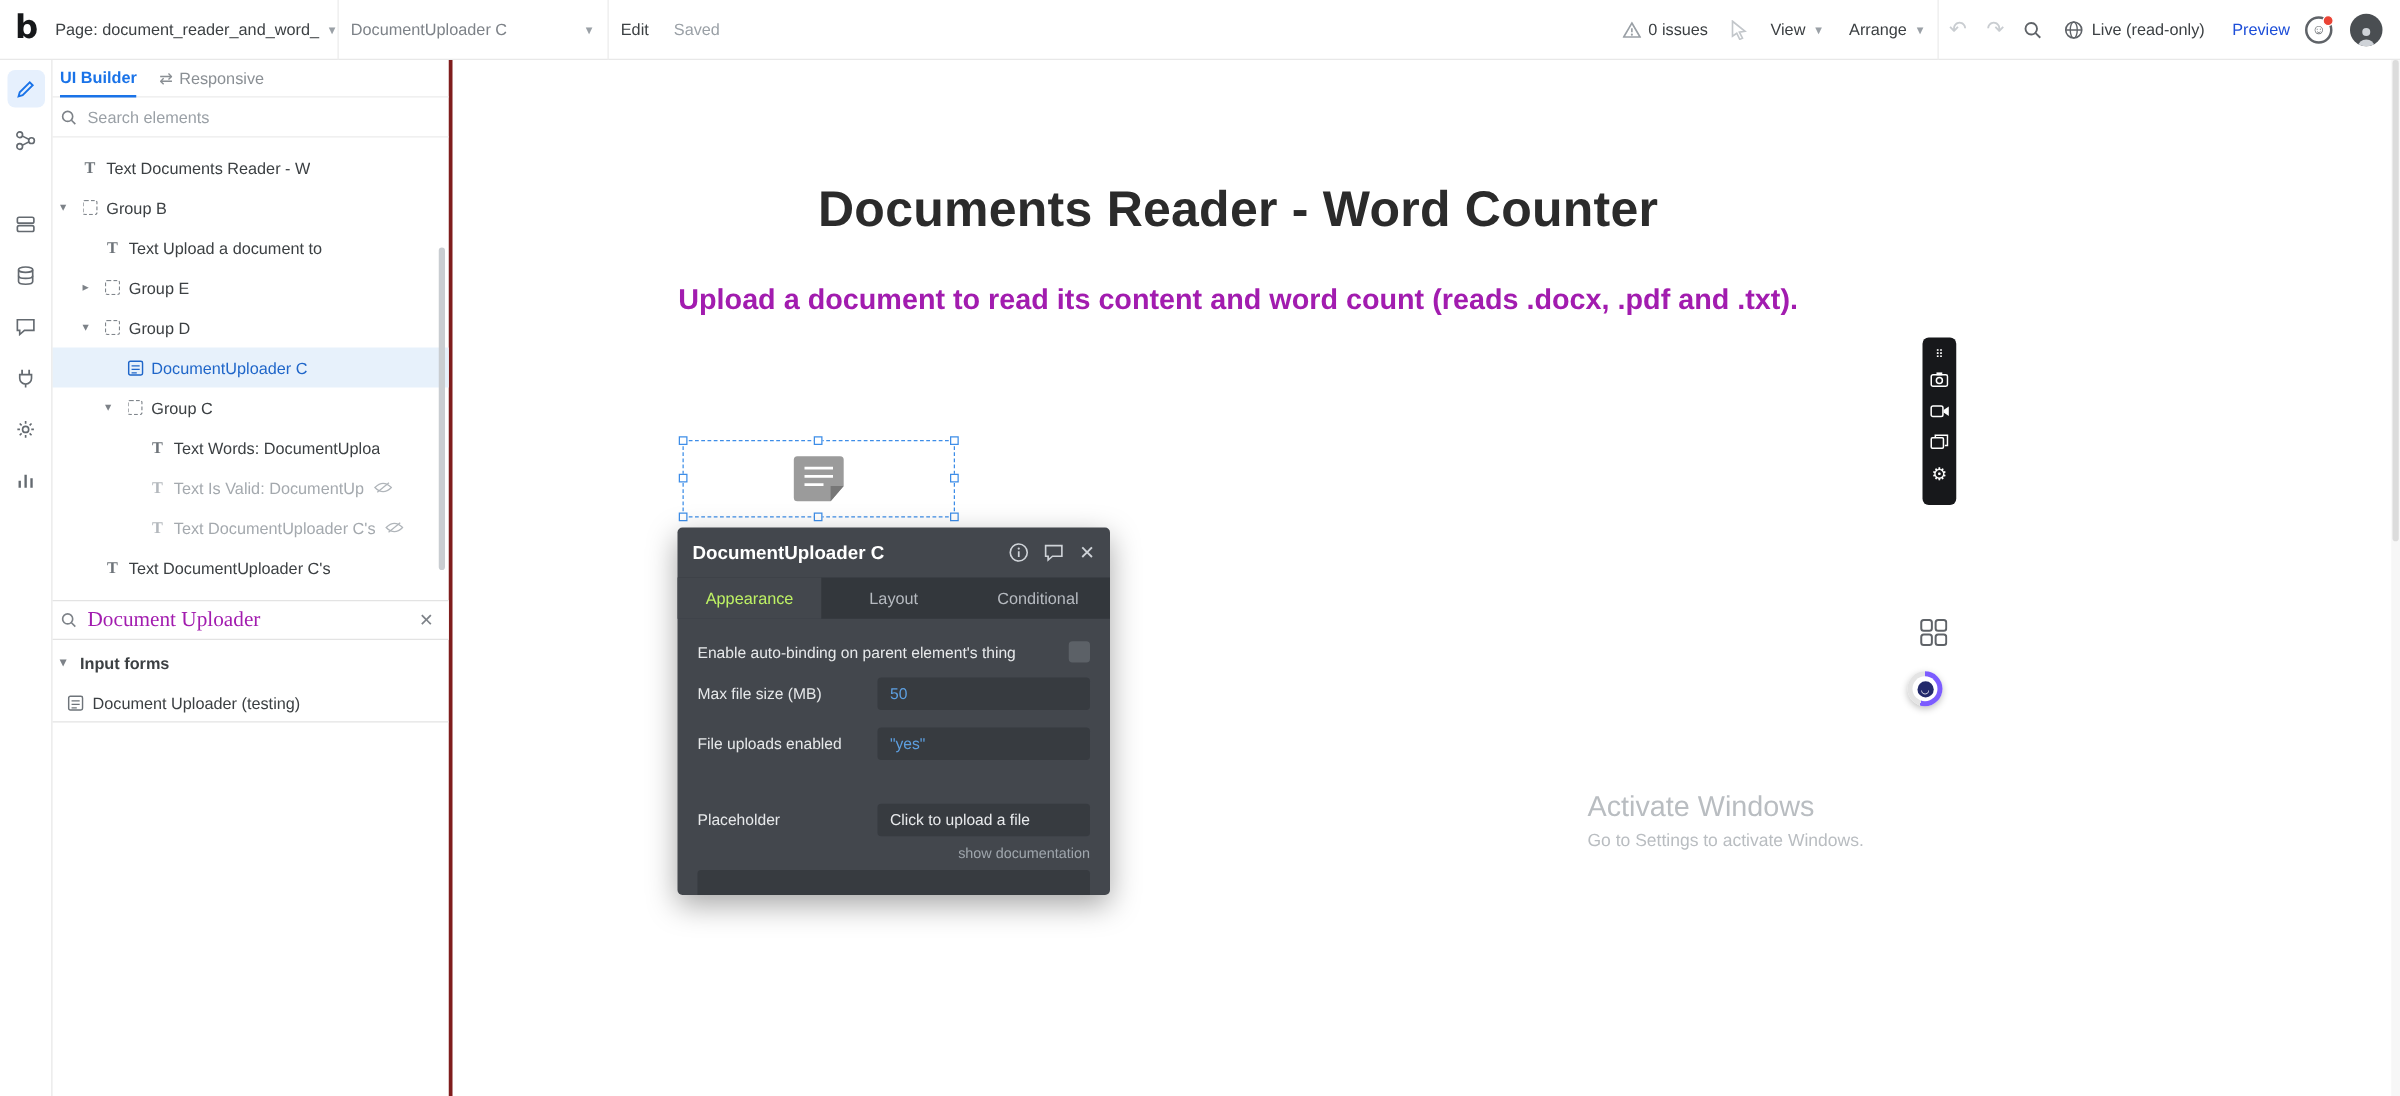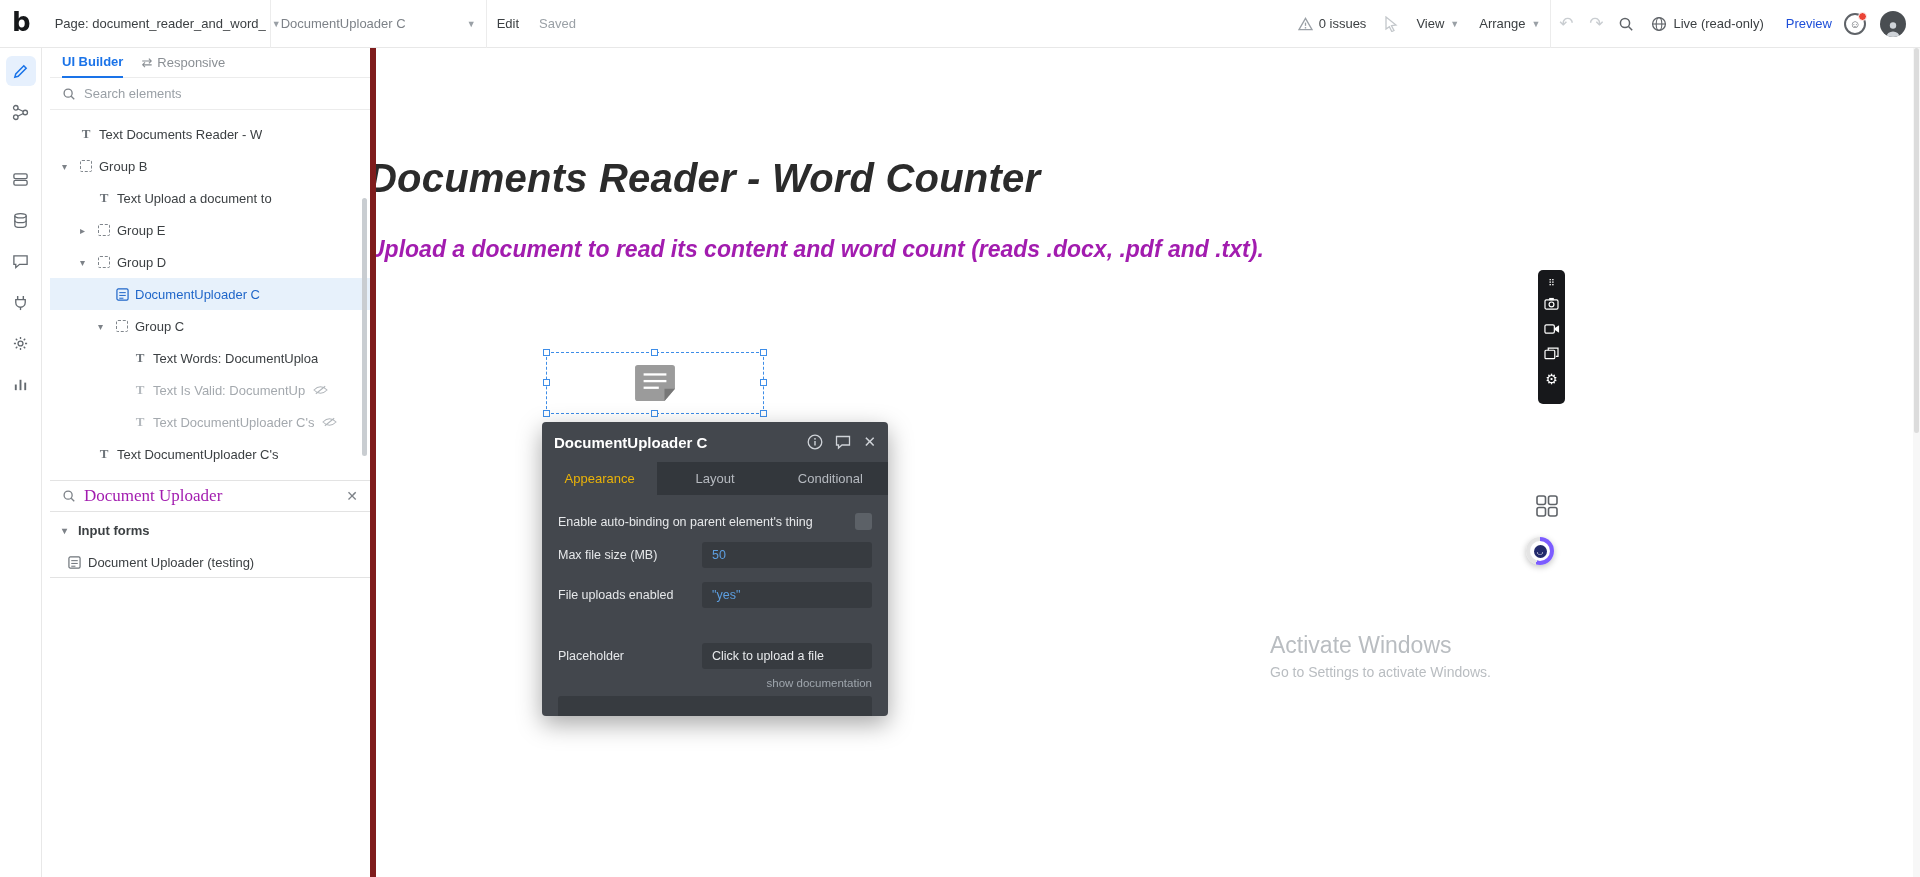--- a/index.html
+++ b/index.html
@@ -4,40 +4,40 @@
 <style>
   * { margin:0; padding:0; box-sizing:border-box; }
   html,body { width:1920px; height:877px; font-family:"Liberation Sans", sans-serif; background:#fff; overflow:hidden; position:relative; color:#3c4043; }
 
   
   .topbar { position:absolute; left:0; top:0; width:1920px; height:48px; background:#fff; border-bottom:1px solid #e8e8e8; display:flex; align-items:center; padding:0 14px 0 10px; z-index:50; }
   .logo { font-family:"DejaVu Sans", sans-serif; font-weight:bold; font-size:26px; color:#16181a; margin:0 14px 4px 2px; }
   .tb-item { display:flex; align-items:center; gap:6px; font-size:13px; color:#3c4043; padding:0 10px; height:48px; cursor:pointer; white-space:nowrap; }
   .tb-caret { font-size:9px; color:#9aa0a6; }
   .tb-sep { width:1px; height:48px; background:#ececec; }
-  .selector-page { width:225px; justify-content:space-between; }
+  .selector-page { width:225px; justify-content:center; }
   .selector-el { width:215px; justify-content:space-between; color:#7d8288; }
   .muted-txt { color:#9aa0a6; }
   .tb-right { margin-left:auto; display:flex; align-items:center; }
   .icon-btn { display:flex; align-items:center; justify-content:center; width:30px; height:48px; cursor:pointer; color:#7d8288; }
   .disabled-ic { color:#c9cdd1; font-size:17px; }
   .preview-link { color:#1d4ed8; font-size:13px; padding:0 12px; cursor:pointer; }
   .help-bubble { position:relative; width:22px; height:22px; border-radius:50%; border:2px solid #5f6368; display:flex; align-items:center; justify-content:center; font-size:11px; color:#5f6368; }
   .help-dot { position:absolute; right:-3px; top:-3px; width:9px; height:9px; border-radius:50%; background:#ea4335; border:1.5px solid #fff; }
   .avatar { width:26px; height:26px; border-radius:50%; background:#4a4e52; display:flex; align-items:flex-end; justify-content:center; overflow:hidden; margin-left:14px; }
 
   
   .rail { position:absolute; left:0; top:48px; width:42px; height:829px; background:#fff; border-right:1px solid #e8e8e8; display:flex; flex-direction:column; align-items:center; padding-top:8px; z-index:40; }
   .rail-icon { width:30px; height:30px; border-radius:6px; display:flex; align-items:center; justify-content:center; margin-bottom:11px; color:#646a70; cursor:pointer; }
   .rail-icon.active { background:#e6f0fd; color:#1a73e8; }
   .rail-gap { height:26px; }
   .rail-icon svg { display:block; }
 
   
-  .panel { position:absolute; left:50px; top:48px; width:326px; height:829px; background:#fff; border-right:6px solid #7f1d1d; z-index:30; }
+  .panel { position:absolute; left:36px; top:48px; width:326px; height:829px; background:#fff; border-right:3px solid #7f1d1d; z-index:30; }
   .panel-tabs { height:30px; display:flex; align-items:center; border-bottom:1px solid #ececec; padding-left:12px; gap:18px; }
   .ptab-builder { font-size:13px; color:#1a73e8; font-weight:bold; height:30px; display:flex; align-items:center; border-bottom:2px solid #1a73e8; cursor:pointer; }
   .ptab-resp { font-size:13px; color:#8a8f94; display:flex; align-items:center; gap:5px; cursor:pointer; }
   .panel-search { height:32px; display:flex; align-items:center; gap:8px; padding:0 12px; border-bottom:1px solid #ececec; }
   .panel-search input { border:none; outline:none; font-size:13px; color:#3c4043; width:250px; font-family:"Liberation Sans", sans-serif; }
   .panel-search input::placeholder { color:#9aa0a6; }
 
   .tree { padding-top:8px; position:relative; }
   .tree-row { height:32px; display:flex; align-items:center; font-size:13px; color:#3c4043; cursor:pointer; }
   .indent-1 { padding-left:12px; } .indent-2 { padding-left:30px; } .indent-3 { padding-left:48px; } .indent-4 { padding-left:66px; }
@@ -56,40 +56,40 @@
   .panel-scroll { position:absolute; right:3px; top:150px; width:5px; height:258px; background:#c9cdd1; border-radius:3px; }
 
   .filter-row { position:absolute; left:0; top:432px; width:100%; height:32px; border-top:1px solid #e3e3e3; border-bottom:1px solid #e3e3e3; display:flex; align-items:center; gap:8px; padding:0 12px; background:#fff; }
   .filter-row input { border:none; outline:none; font-size:17px; color:#a21caf; flex:1; font-family:Liberation Serif, serif; }
   .clear-x { color:#7d8288; font-size:14px; cursor:pointer; }
   .section-header { position:absolute; left:0; top:465px; width:100%; height:34px; display:flex; align-items:center; padding-left:12px; font-size:13px; font-weight:bold; color:#3c4043; cursor:pointer; }
   .section-item { position:absolute; left:0; top:499px; width:100%; height:31px; display:flex; align-items:center; padding-left:16px; font-size:13px; color:#3c4043; border-bottom:1px solid #e3e3e3; cursor:pointer; }
 
   
   .canvas { position:absolute; left:368px; top:48px; width:1545px; height:829px; background:#fff; }
-  .page-content { position:absolute; left:0; top:108px; width:1245px; text-align:left;font-style:italic; }
+  .page-content { position:absolute; left:0; top:98px; width:1245px; text-align:center; }
   .page-title { font-size:40px; font-weight:bold; color:#2b2b2b; letter-spacing:0.2px; }
   .page-subtitle { font-size:23px; font-weight:bold; color:#a21caf; margin-top:35px; }
 
   
   .sel-box { position:absolute; left:178px; top:304px; width:218px; height:62px; border:1px dashed #3d8de8; display:flex; align-items:center; justify-content:center; }
   .handle { position:absolute; width:7px; height:7px; background:#fff; border:1px solid #3d8de8; }
   .h-tl{left:-4px;top:-4px;} .h-tm{left:50%;margin-left:-4px;top:-4px;} .h-tr{right:-4px;top:-4px;}
   .h-ml{left:-4px;top:50%;margin-top:-4px;} .h-mr{right:-4px;top:50%;margin-top:-4px;}
   .h-bl{left:-4px;bottom:-4px;} .h-bm{left:50%;margin-left:-4px;bottom:-4px;} .h-br{right:-4px;bottom:-4px;}
 
   
   .popup { position:absolute; left:174px; top:374px; width:346px; height:294px; background:#43474d; border-radius:4px; box-shadow:0 8px 24px rgba(0,0,0,.35); overflow:hidden; z-index:20; }
   .popup-header { height:40px; display:flex; align-items:center; padding:0 12px; }
   .popup-title { font-size:15px; font-weight:bold; color:#fff; flex:1; }
   .ph-icons { display:flex; align-items:center; gap:12px; color:#cfd3d8; }
   .ph-ic { cursor:pointer; display:flex; align-items:center; }
   .popup-tabs { height:33px; background:#33373c; display:flex; }
   .ptab { flex:1; display:flex; align-items:center; justify-content:center; font-size:13px; color:#b6bac0; cursor:pointer; }
-  .ptab.active { background:#43474d; color:#eab308; }
+  .ptab.active { background:#43474d; color:#bef264; }
   .popup-body { padding:18px 16px 0 16px; }
   .prop-row { display:flex; align-items:center; }
   .prop-label { flex:1; font-size:12.5px; color:#e6e8ea; padding-right:8px; }
   .checkbox { width:17px; height:17px; background:#5c6167; border-radius:3px; cursor:pointer; flex:0 0 17px; }
   .prop-input { width:170px; height:26px; background:#373b40; border-radius:3px; display:flex; align-items:center; padding:0 10px; font-size:12.5px; cursor:text; flex:0 0 170px; }
   .val-dynamic { color:#5d9fe0; }
   .val-plain { color:#e8eaec; }
   .doc-link { text-align:right; font-size:11.5px; color:#9fa6ad; margin-top:8px; cursor:pointer; }
   .partial-input { width:314px; height:26px; background:#373b40; border-radius:3px; margin-top:7px; }
 

